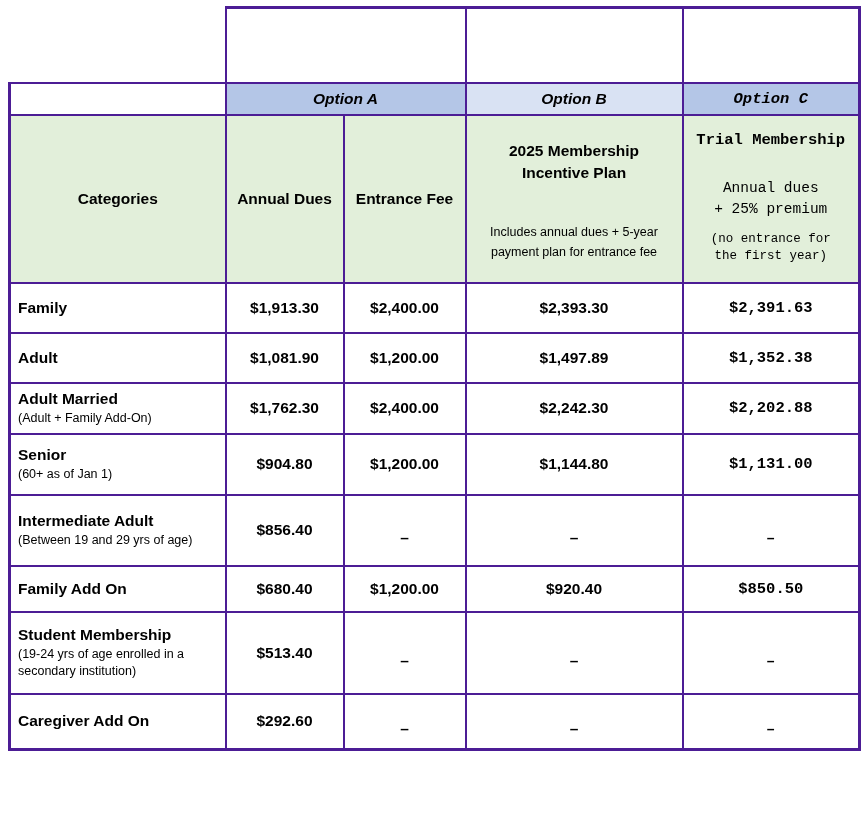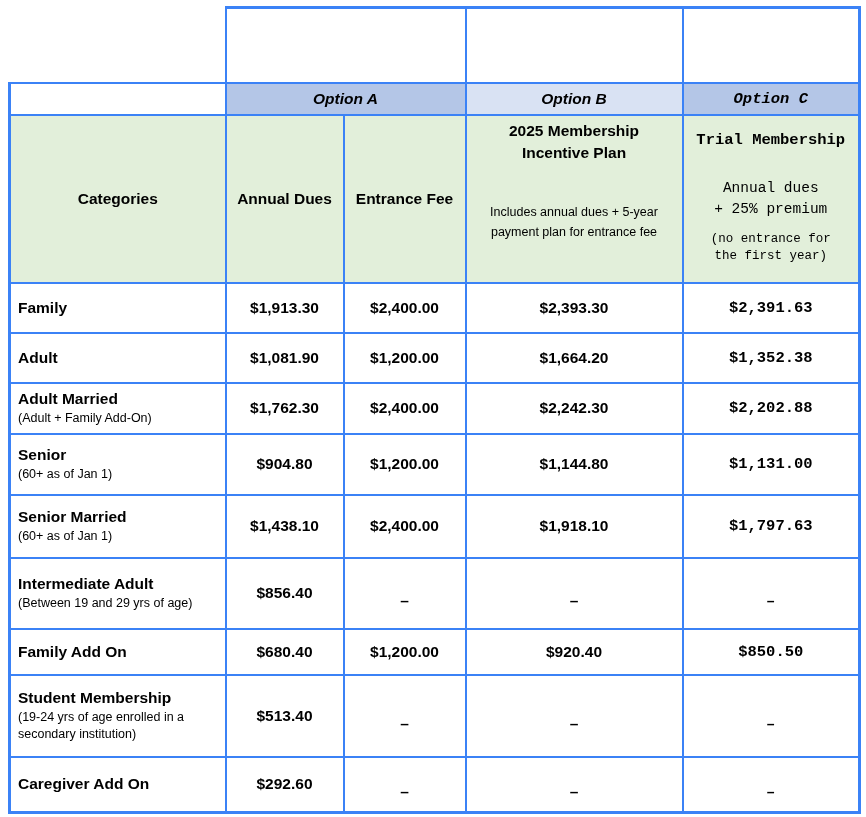--- a/index.html
+++ b/index.html
@@ -11,21 +11,21 @@
     font-family: "Liberation Sans", "DejaVu Sans", sans-serif;
     color: #000000;
     -webkit-font-smoothing: antialiased;
   }
   table.pricing {
     border-collapse: collapse;
     table-layout: fixed;
     margin: 6px 0 0 8px;
   }
   td {
-    border: 2px solid #3b82f6;
+    border: 2px solid #4c1d95;
     padding: 0;
     vertical-align: middle;
     text-align: center;
     background: #ffffff;
     overflow: hidden;
   }
   
   .ot { border-top-width: 3px; }
   .ol { border-left-width: 3px; }
   .or { border-right-width: 3px; font-family: Liberation Mono, monospace; }
@@ -61,21 +61,21 @@
     background: #e2efda;
     font-weight: bold;
     font-size: 15.5px;
   }
   td.hdr-b, td.hdr-c { vertical-align: top; }
   .b-title {
     font-weight: bold;
     font-size: 15.5px;
     line-height: 1.45;
     max-width: 172px;
-    margin: 4px auto 0;
+    margin: 24px auto 0;
   }
   .b-note {
     font-weight: normal;
     font-size: 12.5px;
     line-height: 1.6;
     max-width: 196px;
     margin: 38px auto 0;
   }
   .c-title {
     font-weight: bold;
@@ -176,21 +176,21 @@
     <td class="val or">$2,391.63</td>
   </tr>
 
   <tr class="rd-2">
     <td class="cat-cell ol">
       <div class="cat-name">Adult</div>
 
     </td>
     <td class="val">$1,081.90</td>
     <td class="val">$1,200.00</td>
-    <td class="val">$1,664.20</td>
+    <td class="val">$1,497.89</td>
     <td class="val or">$1,352.38</td>
   </tr>
 
   <tr class="rd-3">
     <td class="cat-cell ol">
       <div class="cat-name">Adult Married</div>
       <div class="cat-note">(Adult + Family Add-On)</div>
     </td>
     <td class="val">$1,762.30</td>
     <td class="val">$2,400.00</td>
@@ -202,30 +202,20 @@
     <td class="cat-cell ol">
       <div class="cat-name">Senior</div>
       <div class="cat-note">(60+ as of Jan 1)</div>
     </td>
     <td class="val">$904.80</td>
     <td class="val">$1,200.00</td>
     <td class="val">$1,144.80</td>
     <td class="val or">$1,131.00</td>
   </tr>
 
-  <tr class="rd-5">
-    <td class="cat-cell ol">
-      <div class="cat-name">Senior Married</div>
-      <div class="cat-note">(60+ as of Jan 1)</div>
-    </td>
-    <td class="val">$1,438.10</td>
-    <td class="val">$2,400.00</td>
-    <td class="val">$1,918.10</td>
-    <td class="val or">$1,797.63</td>
-  </tr>
 
   <tr class="rd-6">
     <td class="cat-cell ol">
       <div class="cat-name">Intermediate Adult</div>
       <div class="cat-note">(Between 19 and 29 yrs of age)</div>
     </td>
     <td class="val">$856.40</td>
     <td class="val dash">–</td>
     <td class="val dash">–</td>
     <td class="val or dash">–</td>

